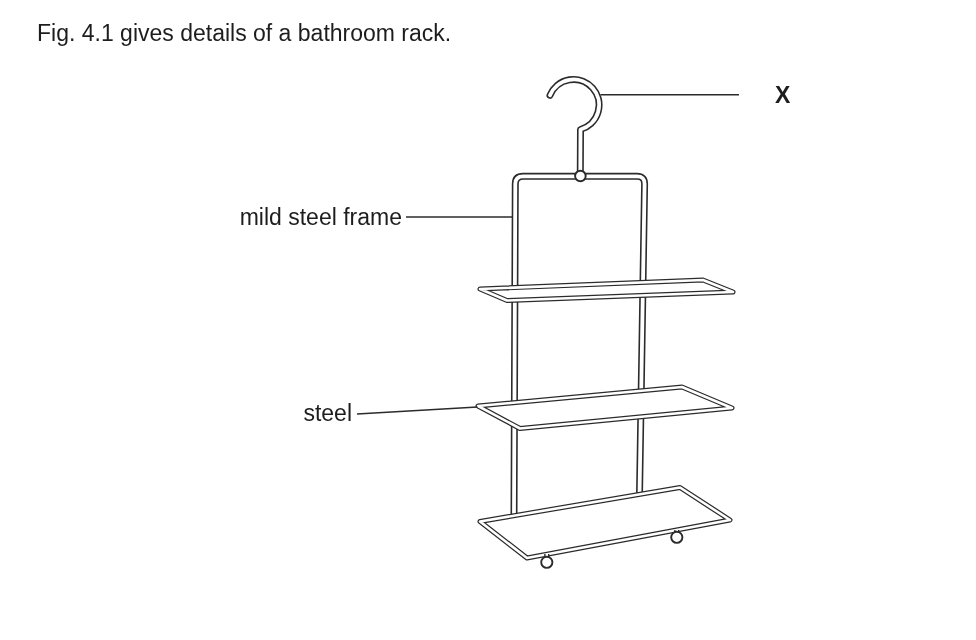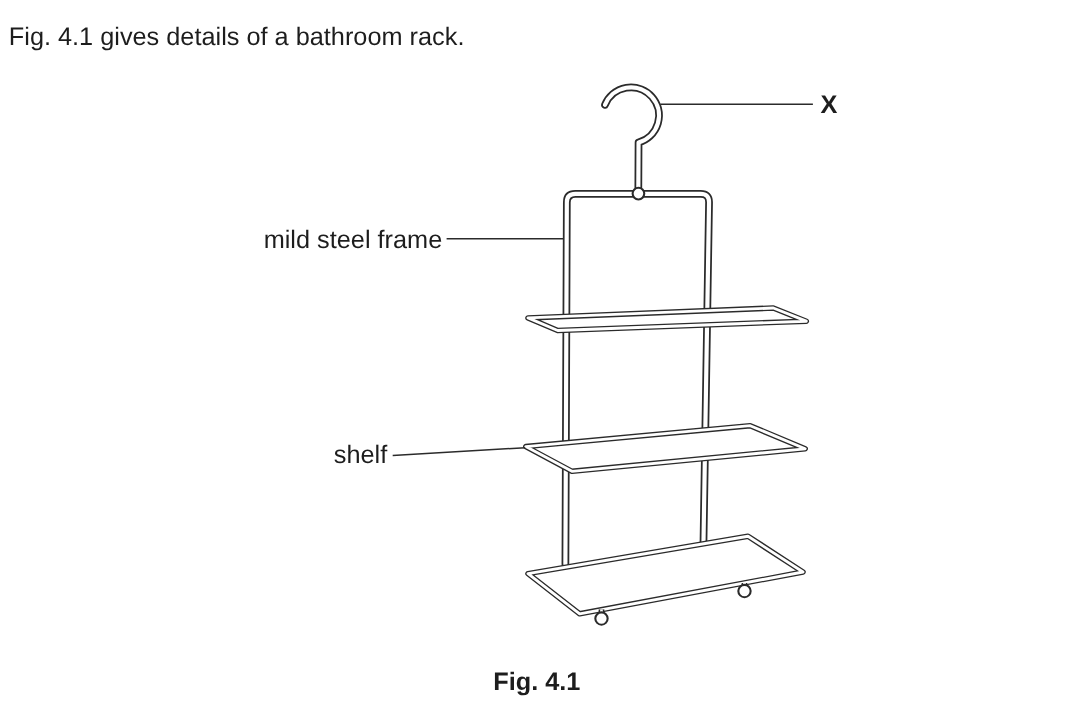--- a/index.html
+++ b/index.html
@@ -10,21 +10,21 @@
   html,body{margin:0;padding:0;}
   body{
     width:976px;height:640px;
     background:var(--bg);
     font-family:"Liberation Sans", sans-serif;
     color:var(--text);
     position:relative;
     overflow:hidden;
   }
   .page{position:absolute;inset:0;}
-  .txt{position:absolute;white-space:nowrap;font-size:23px;line-height:26px;}
+  .txt{position:absolute;white-space:nowrap;font-size:23px;line-height:26px;margin-left:29px;}
   .intro{left:8px;top:20px;}
   .label-frame{right:574px;top:204px;text-align:left;}
   .label-shelf{right:624px;top:400px;text-align:right;}
   .label-x{left:746px;top:82px;font-weight:bold;}
   .caption{left:0;right:0;top:606px;text-align:center;font-weight:bold;}
   svg{position:absolute;left:0;top:0;}
   .tube-outer{fill:none;stroke:var(--line);stroke-width:7;stroke-linecap:round;stroke-linejoin:round;}
   .tube-inner{fill:none;stroke:#ffffff;stroke-width:3.8;stroke-linecap:round;stroke-linejoin:round;}
   .shelf-outer{fill:#ffffff;stroke:var(--line);stroke-width:5;stroke-linejoin:round;}
   .shelf-inner{fill:none;stroke:#ffffff;stroke-width:2.6;stroke-linejoin:round;}
@@ -78,17 +78,16 @@
       <path class="tube-inner" d="M 550 95.3 A 25.5 25.5 0 1 1 580.5 129.5 L 580.3 170.5"></path>
       <circle class="ball" cx="580.4" cy="176" r="5.3"></circle>
     </g>
 
     <line class="leader" x1="600.5" y1="94.7" x2="739" y2="94.7"></line>
     <line class="leader" x1="406" y1="217" x2="512.5" y2="217"></line>
     <line class="leader" x1="357" y1="414" x2="477.5" y2="407"></line>
   </svg>
 
   <div class="txt label-frame">mild steel frame</div>
-  <div class="txt label-shelf">shelf</div>
+  <div class="txt label-shelf">steel</div>
   <div class="txt label-x">X</div>
 
-  <div class="txt caption">Fig. 4.1</div>
 </div>
 
 </body></html>

